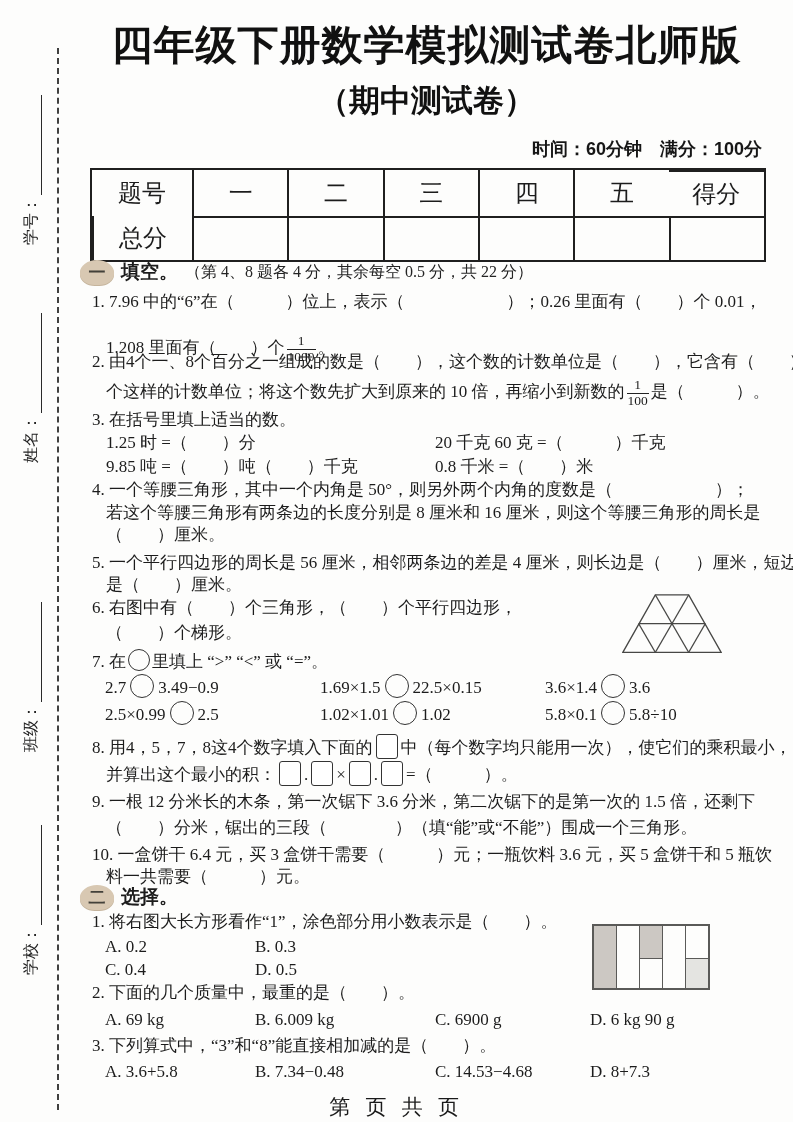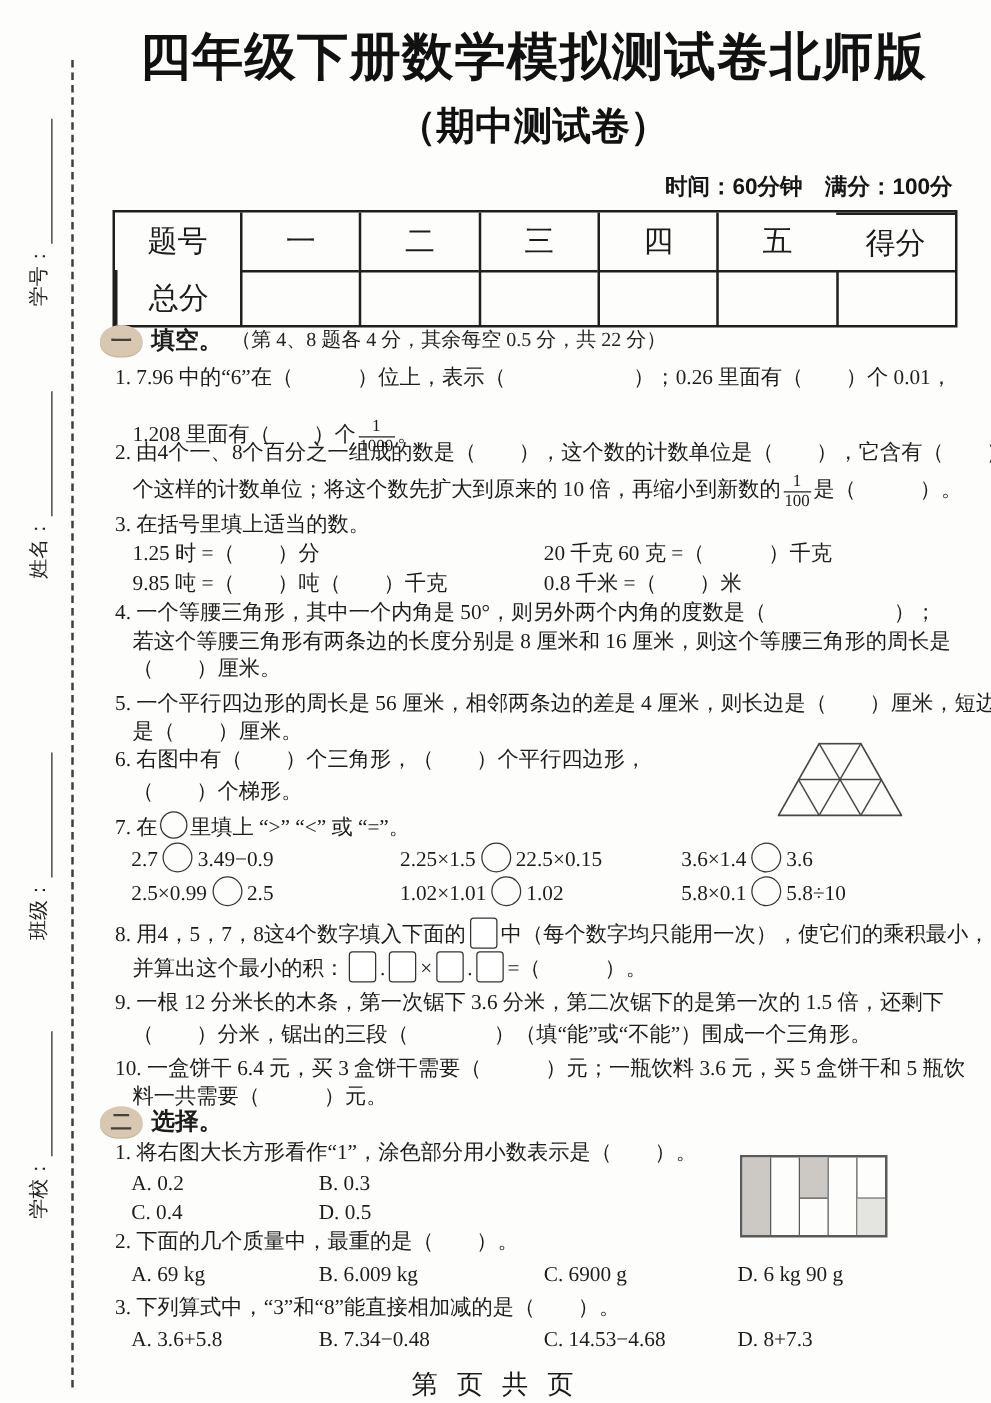--- a/index.html
+++ b/index.html
@@ -138,21 +138,21 @@
     <line x1="40" y1="1" x2="80" y2="70" stroke="#474745" stroke-width="1.4"></line>
     <line x1="20" y1="35.5" x2="40" y2="70" stroke="#474745" stroke-width="1.4"></line>
     <line x1="100" y1="35.5" x2="80" y2="70" stroke="#474745" stroke-width="1.4"></line>
   </svg>
 
   <div class="abs line" style="left:92px;top:647px;height:30px;line-height:30px;">
     <span>7. 在</span><span class="sm-circle"></span><span>里填上 “&gt;” “&lt;” 或 “=”。</span>
   </div>
   <div class="abs line" style="left:0;top:674px;width:793px;">
     <span class="opt" style="left:105px;"><span>2.7</span><span class="cmp-circle"></span><span>3.49−0.9</span></span>
-    <span class="opt" style="left:320px;"><span>2.25×1.5</span><span class="cmp-circle"></span><span>22.5×0.15</span></span>
+    <span class="opt" style="left:320px;"><span>1.69×1.5</span><span class="cmp-circle"></span><span>22.5×0.15</span></span>
     <span class="opt" style="left:545px;"><span>3.6×1.4</span><span class="cmp-circle"></span><span>3.6</span></span>
   </div>
   <div class="abs line" style="left:0;top:701px;width:729px;">
     <span class="opt" style="left:105px;"><span>2.5×0.99</span><span class="cmp-circle"></span><span>2.5</span></span>
     <span class="opt" style="left:320px;"><span>1.02×1.01</span><span class="cmp-circle"></span><span>1.02</span></span>
     <span class="opt" style="left:545px;"><span>5.8×0.1</span><span class="cmp-circle"></span><span>5.8÷10</span></span>
   </div>
 
   <div class="abs line" style="left:92px;top:734px;">
     <span>8. 用4，5，7，8这4个数字填入下面的</span><span class="nbox"></span><span>中（每个数字均只能用一次），使它们的乘积最小，</span>

